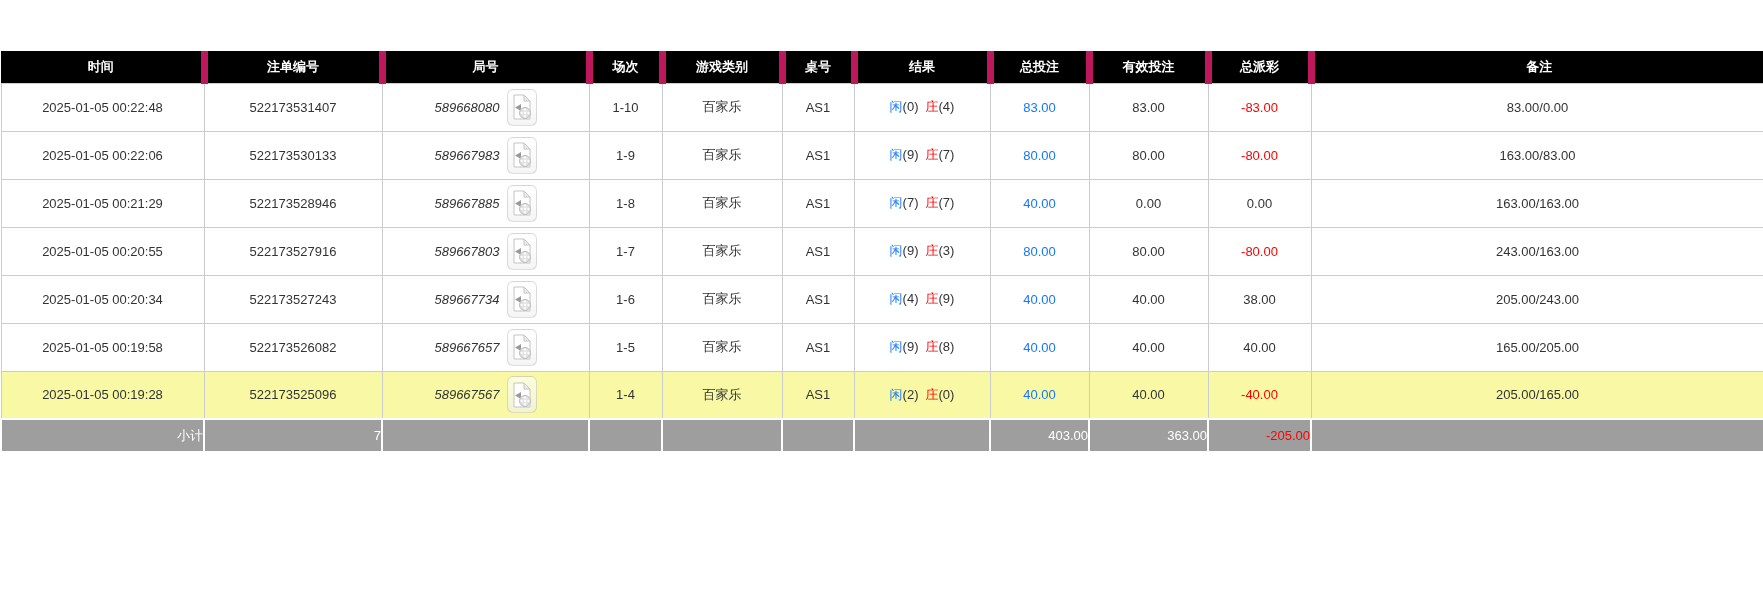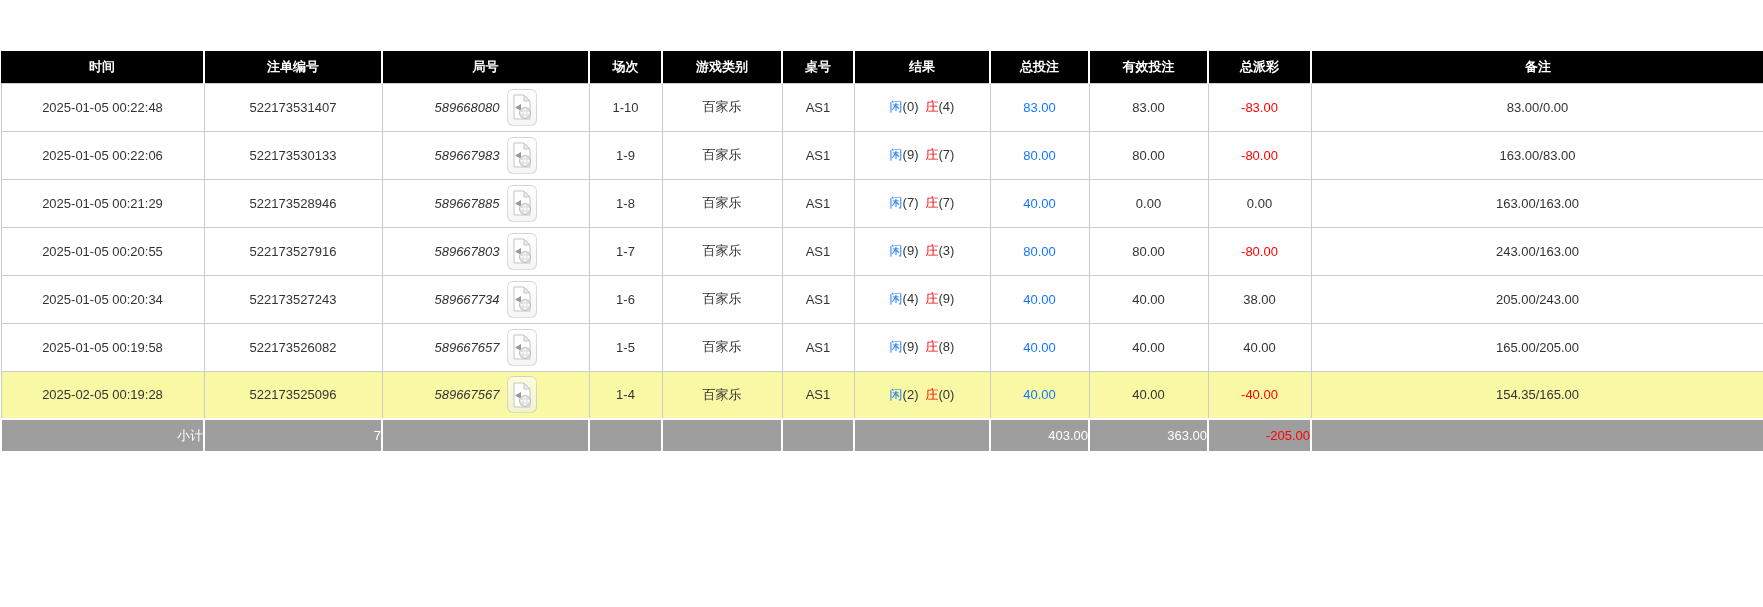--- a/index.html
+++ b/index.html
@@ -18,21 +18,21 @@
     font-size: 13px;
     color: #333;
   }
   thead th {
     background: #000000;
     color: #ffffff;
     font-weight: bold;
     height: 32px;
     padding: 0;
     text-align: center;
-    border-left: 2px solid #be185d;
+    border-left: 7px solid #be185d;
     border-right: 2px solid #ffffff;
   }
   thead th:first-child { border-left: none; }
   thead th:last-child { border-right: none; }
   tbody td {
     height: 48px;
     padding: 0 4px;
     text-align: center;
     background: #ffffff;
     border: 1px solid #cccccc;
@@ -304,21 +304,21 @@
       <span class="blue">闲</span><span>(9)</span><span class="red result-zhuang">庄</span><span>(8)</span>
     </td>
     <td>
       <span class="blue link">40.00</span>
     </td>
     <td>40.00</td>
     <td>40.00</td>
     <td>165.00/205.00</td>
   </tr>
         <tr class="highlight">
-    <td>2025-02-05 00:19:28</td>
+    <td>2025-01-05 00:19:28</td>
     <td>522173525096</td>
     <td>
       <div class="round-inner">
         <span>589667567</span>
         <button class="vbtn">
           <svg width="20" height="26" viewBox="0 0 20 26">
             <path d="M2 1 h10 l6 6 v18 h-16 z" fill="#ffffff" stroke="#c4c4c4" stroke-width="1"></path>
             <path d="M12 1 v6 h6 z" fill="#ececec" stroke="#c4c4c4" stroke-width="1"></path>
             <path d="M9 10 l-6 3.5 6 3.5 z" fill="#9a9a9a"></path>
             <circle cx="13" cy="19" r="5.5" fill="#e2e2e2" stroke="#bdbdbd"></circle>
@@ -335,21 +335,21 @@
     <td>百家乐</td>
     <td>AS1</td>
     <td>
       <span class="blue">闲</span><span>(2)</span><span class="red result-zhuang">庄</span><span>(0)</span>
     </td>
     <td>
       <span class="blue link">40.00</span>
     </td>
     <td>40.00</td>
     <td class="neg">-40.00</td>
-    <td>154.35/165.00</td>
+    <td>205.00/165.00</td>
   </tr>
       </tbody>
     <tfoot>
       <tr>
         <td>小计</td>
         <td>7</td>
         <td></td>
         <td></td>
         <td></td>
         <td></td>

